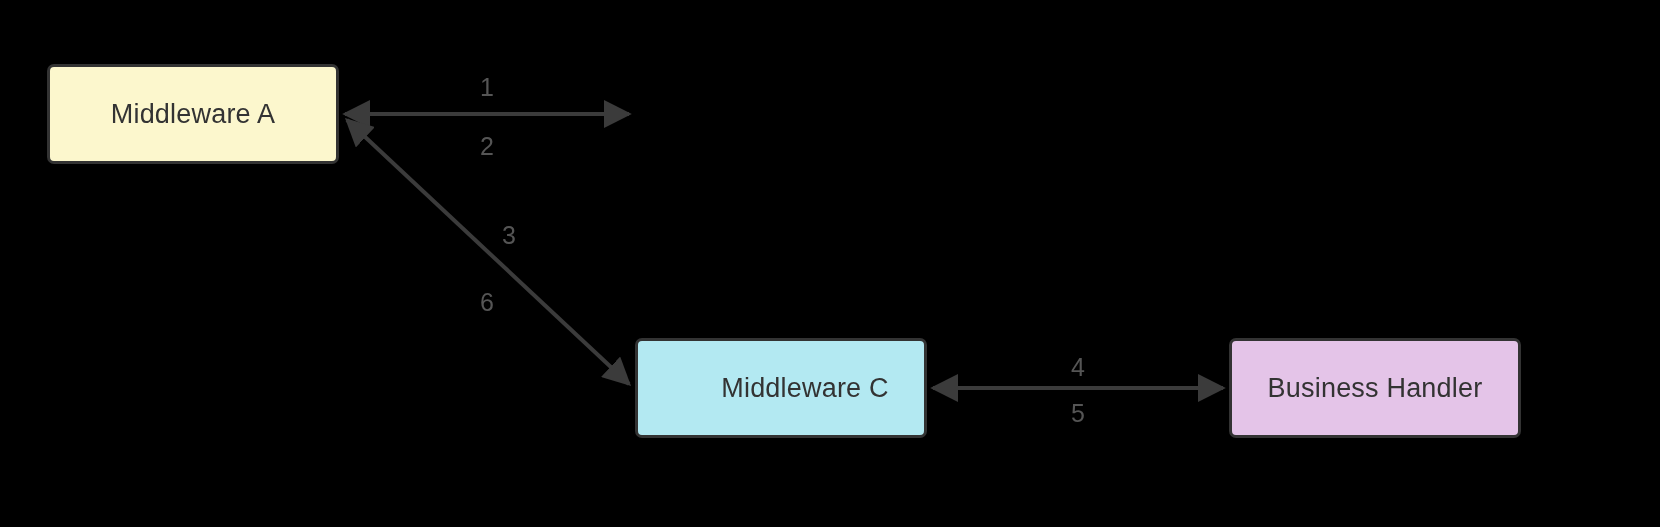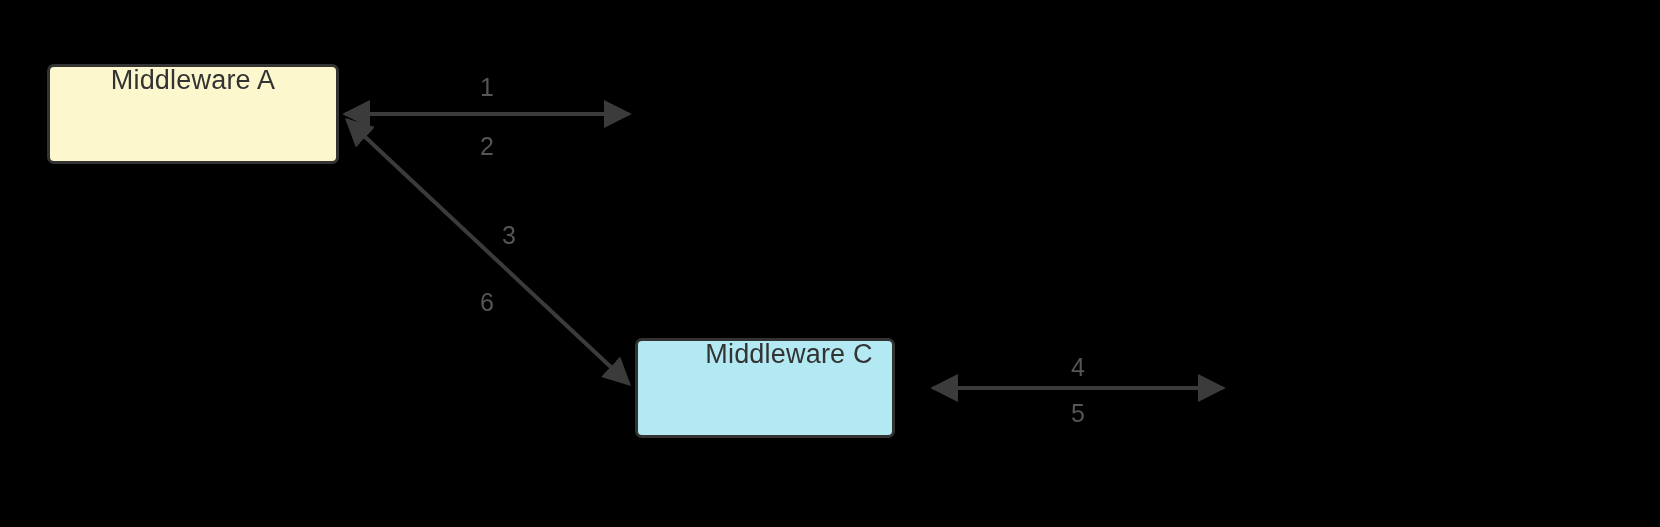--- a/index.html
+++ b/index.html
@@ -21,21 +21,21 @@
     left: 0;
     width: 1660px;
     height: 527px;
   }
   .node-box {
     position: absolute;
     box-sizing: border-box;
     border: 3px solid #333333;
     border-radius: 7px;
     display: flex;
-    align-items: flex-start;
+    align-items: center;
     justify-content: center;
   }
   .node-label {
     font-family: "Liberation Sans", sans-serif;
     font-size: 27px;
     color: #333333;
     letter-spacing: 0.2px;
     white-space: nowrap;
     line-height: 1;
   }
@@ -69,24 +69,27 @@
     <line x1="347" y1="120" x2="629" y2="384" stroke="#3b3b3b" stroke-width="4" marker-start="url(#arrow-start)" marker-end="url(#arrow-end)"></line>
 
     <line x1="933" y1="388" x2="1223" y2="388" stroke="#3b3b3b" stroke-width="4" marker-start="url(#arrow-start)" marker-end="url(#arrow-end)"></line>
   </svg>
 
   <div class="node-box" style="left:47px; top:64px; width:292px; height:100px; background:#FCF7CD;">
     <span class="node-label">Middleware A</span>
   </div>
 
 
-  <div class="node-box" style="left:635px; top:338px; width:260px; height:100px; background:#B3E9F2;padding-left:48px;">
+  <div class="node-box" style="left:635px; top:338px; width:292px; height:100px; background:#B3E9F2;padding-left:48px;">
     <span class="node-label">Middleware C</span>
   </div>
 
+  <div class="node-box" style="left:1229px; top:338px; width:292px; height:100px; background:#E4C4E8;">
+    <span class="node-label">Business Handler</span>
+  </div>
 
   <span class="edge-label" style="left:487px; top:87px;">1</span>
   <span class="edge-label" style="left:487px; top:146px;">2</span>
 
   <span class="edge-label" style="left:509px; top:235px;">3</span>
   <span class="edge-label" style="left:487px; top:302px;">6</span>
 
   <span class="edge-label" style="left:1078px; top:367px;">4</span>
   <span class="edge-label" style="left:1078px; top:413px;">5</span>
 

